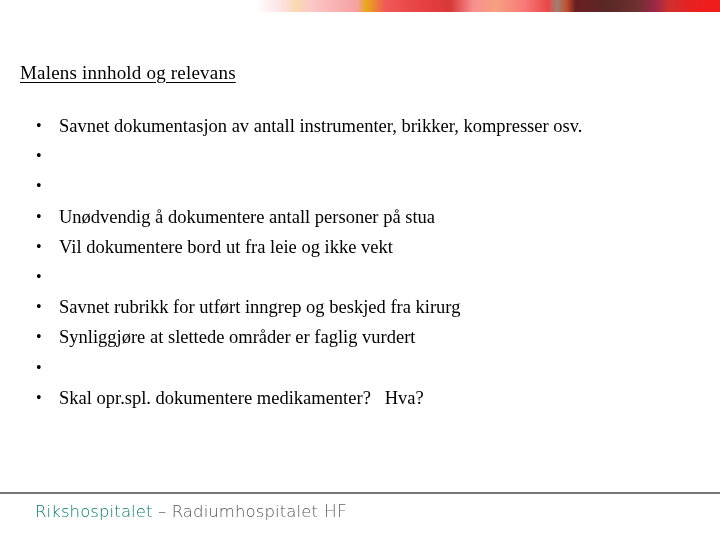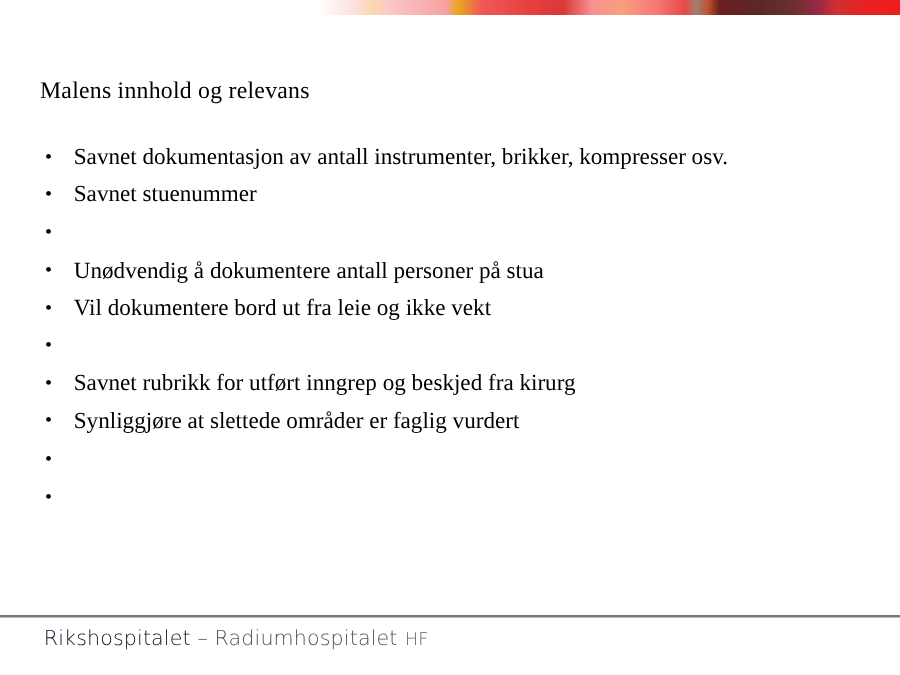--- a/index.html
+++ b/index.html
@@ -29,22 +29,22 @@
         #c05030 67%,
         #6a1e1e 69%,
         #5a2828 76%,
         #6e3030 82%,
         #9a2848 86%,
         #d03030 89%,
         #ea2020 94%,
         #f01c1c 100%);
     }
     .title {
-      position: absolute; left: 32px; top: 62px;
-      font-size: 19px; 
+      position: absolute; left: 20px; top: 62px;
+      font-size: 19px; text-decoration: underline;
       text-underline-offset: 3px;
       font-family: "Liberation Serif", serif;
       letter-spacing: 0.2px;
     }
     .bullets {
       position: absolute; left: 36px; top: 113px;
       list-style: none; margin: 0; padding: 0;
     }
     .bullets li {
       position: relative; height: 30.2px; line-height: 26px;
@@ -56,41 +56,41 @@
     }
     .footer-line {
       position: absolute; left: 0; top: 492px; width: 720px; height: 2px;
       background: #777777;
     }
     .footer-logo {
       position: absolute; left: 35px; top: 501px;
       font-family: "DejaVu Sans", sans-serif; font-size: 16.5px;
       font-weight: 300; letter-spacing: 0.1px;
     }
-    .logo-red { color: #0f172a; }
+    .logo-red { color: #0f766e; }
     .logo-gray { color: #555555; }
-    .logo-hf { color: #666666; margin-left: 6px; font-size: 14px; }
+    .logo-hf { color: #666666; margin-left: 6px; font-size: 17px; }
   </style>
 </head>
 <body>
 
 <div class="top-banner"></div>
 
 <div class="title">Malens innhold og relevans</div>
 
 <ul class="bullets">
   <li><span class="dot">•</span><span>Savnet dokumentasjon av antall instrumenter, brikker, kompresser osv.</span></li>
-  <li><span class="dot">•</span><span>Savnet stuenummer</span></li>
+  <li><span class="dot">•</span></li>
   <li><span class="dot">•</span></li>
   <li><span class="dot">•</span><span>Unødvendig å dokumentere antall personer på stua</span></li>
   <li><span class="dot">•</span><span>Vil dokumentere bord ut fra leie og ikke vekt</span></li>
   <li><span class="dot">•</span></li>
   <li><span class="dot">•</span><span>Savnet rubrikk for utført inngrep og beskjed fra kirurg</span></li>
   <li><span class="dot">•</span><span>Synliggjøre at slettede områder er faglig vurdert</span></li>
   <li><span class="dot">•</span></li>
-  <li><span class="dot">•</span></li>
+  <li><span class="dot">•</span><span style="white-space:pre">Skal opr.spl. dokumentere medikamenter?   Hva?</span></li>
 </ul>
 
 <div class="footer-line"></div>
 
 <div class="footer-logo">
   <span class="logo-red">Rikshospitalet</span><span class="logo-gray"> – </span><span class="logo-gray">Radiumhospitalet</span><span class="logo-hf">HF</span>
 </div>
 
 </body></html>

